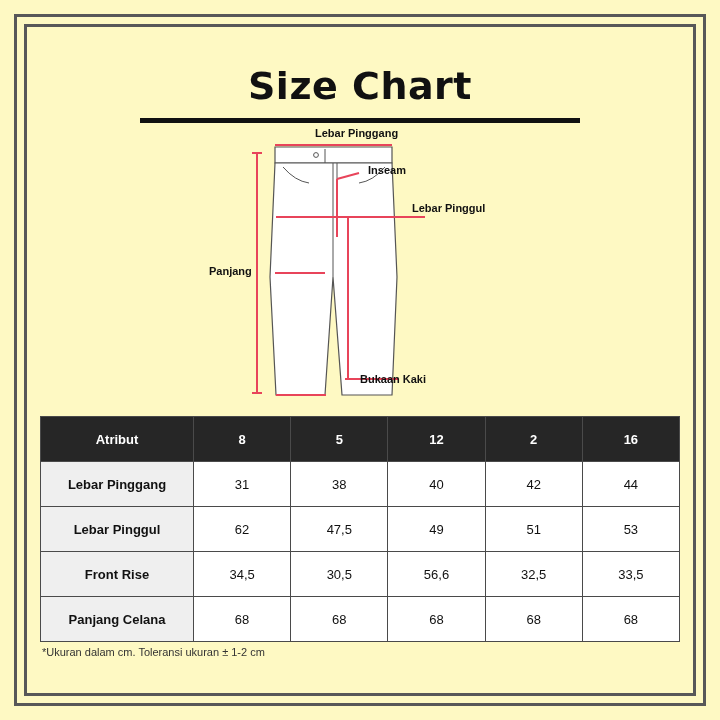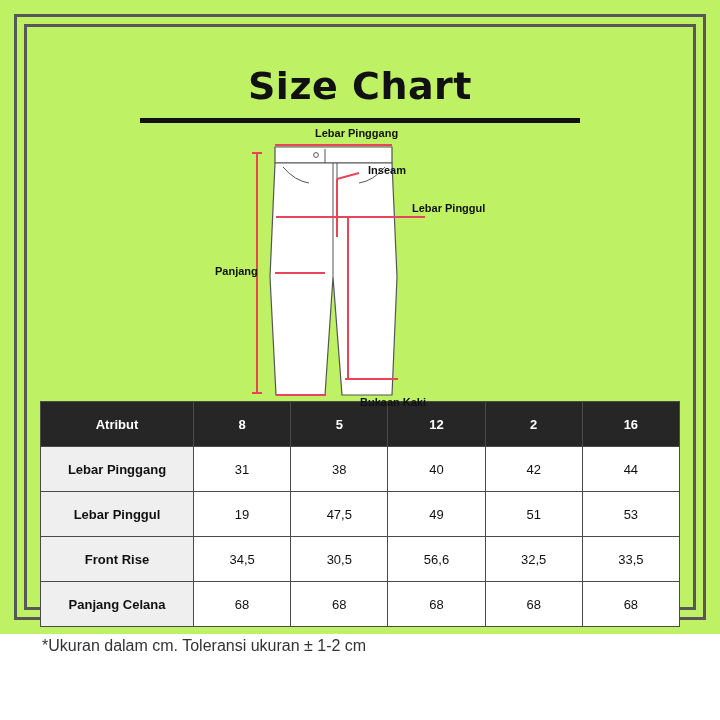--- a/index.html
+++ b/index.html
@@ -10,22 +10,22 @@
   body {
     width: 720px;
     height: 720px;
     font-family: "Liberation Sans", sans-serif;
     color: #1a1a1a;
     overflow: hidden;
   }
   .page {
     position: relative;
     width: 720px;
-    height: 634px;
-    background: #bef264;
+    height: 720px;
+    background: #fef9c3;
     box-sizing: border-box;
   }
   
   .frame-outer {
     position: absolute;
     left: 14px;
     top: 14px;
     right: 14px;
     bottom: 14px;
     border: 3px solid #585858;
@@ -81,28 +81,28 @@
     position: absolute;
     font-size: 11px;
     font-weight: bold;
     color: #111111;
     white-space: nowrap;
     font-family: "Liberation Sans", sans-serif;
   }
   .lbl-waist   { left: 275px; top: 0px; }
   .lbl-inseam  { left: 328px; top: 37px; }
   .lbl-hip     { left: 372px; top: 75px; }
-  .lbl-length  { left: 175px; top: 138px; }
-  .lbl-hem     { left: 320px; top: 269px; }
+  .lbl-length  { left: 169px; top: 138px; }
+  .lbl-hem     { left: 320px; top: 246px; }
 
   
   table.size-table {
     border-collapse: collapse;
     width: 100%;
-    margin-top: 2px;
+    margin-top: 17px;
     table-layout: fixed;
     padding-left: 41px;
   }
   table.size-table th,
   table.size-table td {
     border: 1px solid #4a4a4a;
     height: 42px;
     text-align: center;
     font-size: 13px;
     font-family: "Liberation Sans", sans-serif;
@@ -119,23 +119,23 @@
   table.size-table tbody td.attr-cell {
     background: #efefef;
     font-weight: bold;
     color: #111111;
   }
   table.size-table tbody td {
     background: #ffffff;
     color: #111111;
   }
   .note {
-    font-size: 16px;
+    font-size: 11px;
     color: #333333;
-    margin-top: 10px;
+    margin-top: 4px;
     margin-left: 2px;
   }
 </style>
 </head>
 <body>
 
 <div class="page">
   <div class="frame-outer"></div>
   <div class="frame-inner"></div>
 
@@ -202,21 +202,21 @@
         <tr>
           <td class="attr-cell">Lebar Pinggang</td>
           <td>31</td>
           <td>38</td>
           <td>40</td>
           <td>42</td>
           <td>44</td>
         </tr>
         <tr>
           <td class="attr-cell">Lebar Pinggul</td>
-          <td>19</td>
+          <td>62</td>
           <td>47,5</td>
           <td>49</td>
           <td>51</td>
           <td>53</td>
         </tr>
         <tr>
           <td class="attr-cell">Front Rise</td>
           <td>34,5</td>
           <td>30,5</td>
           <td>56,6</td>

